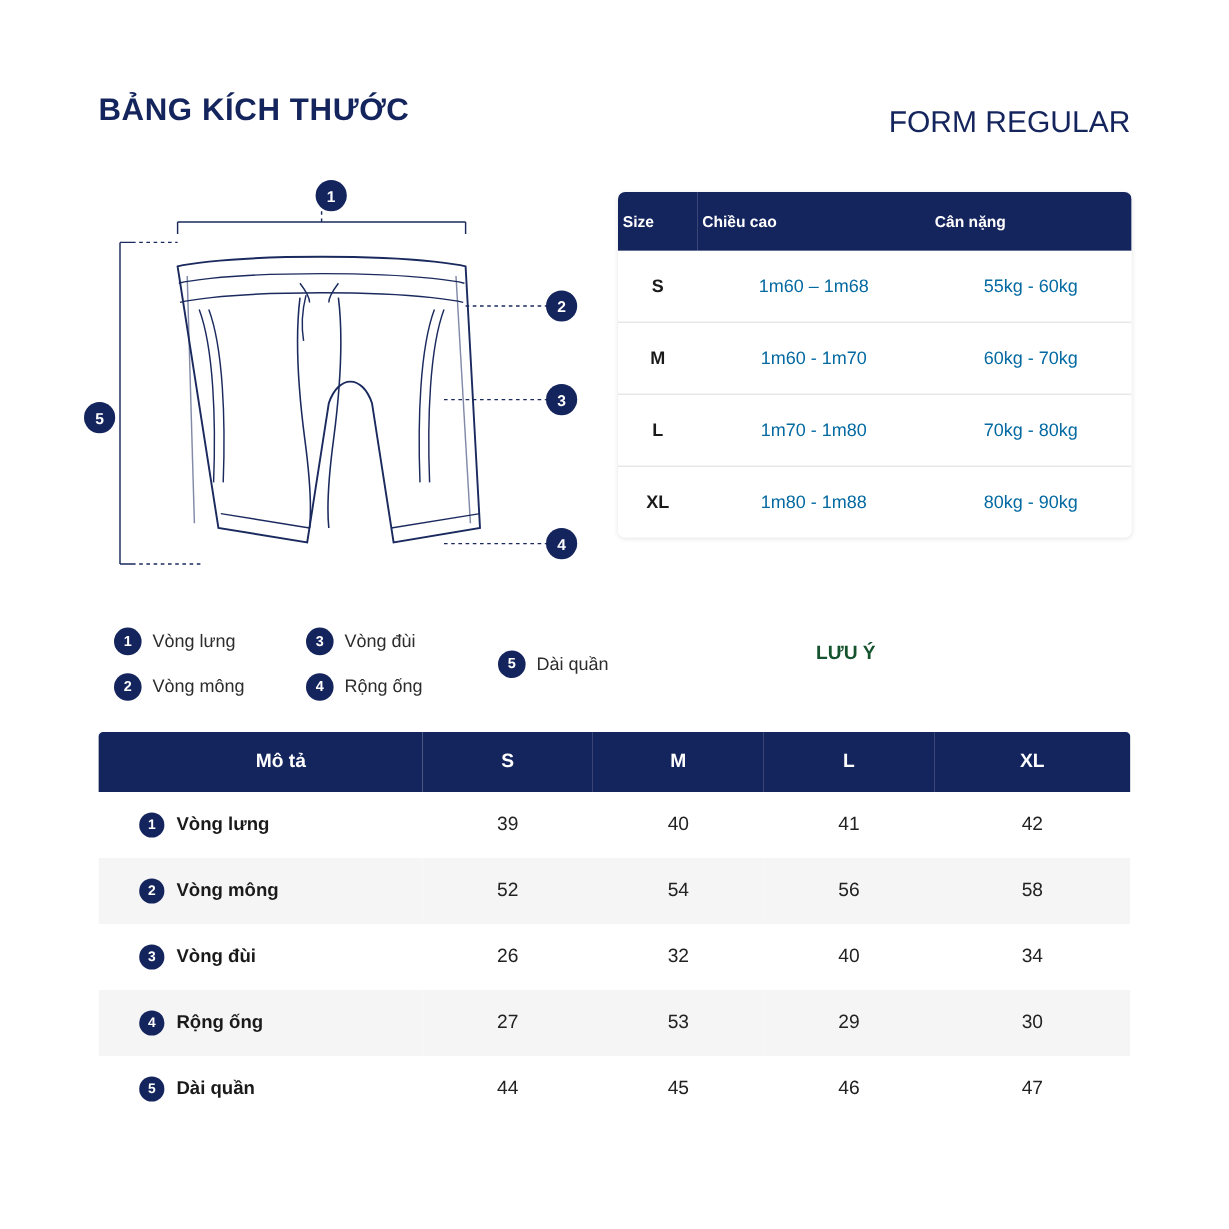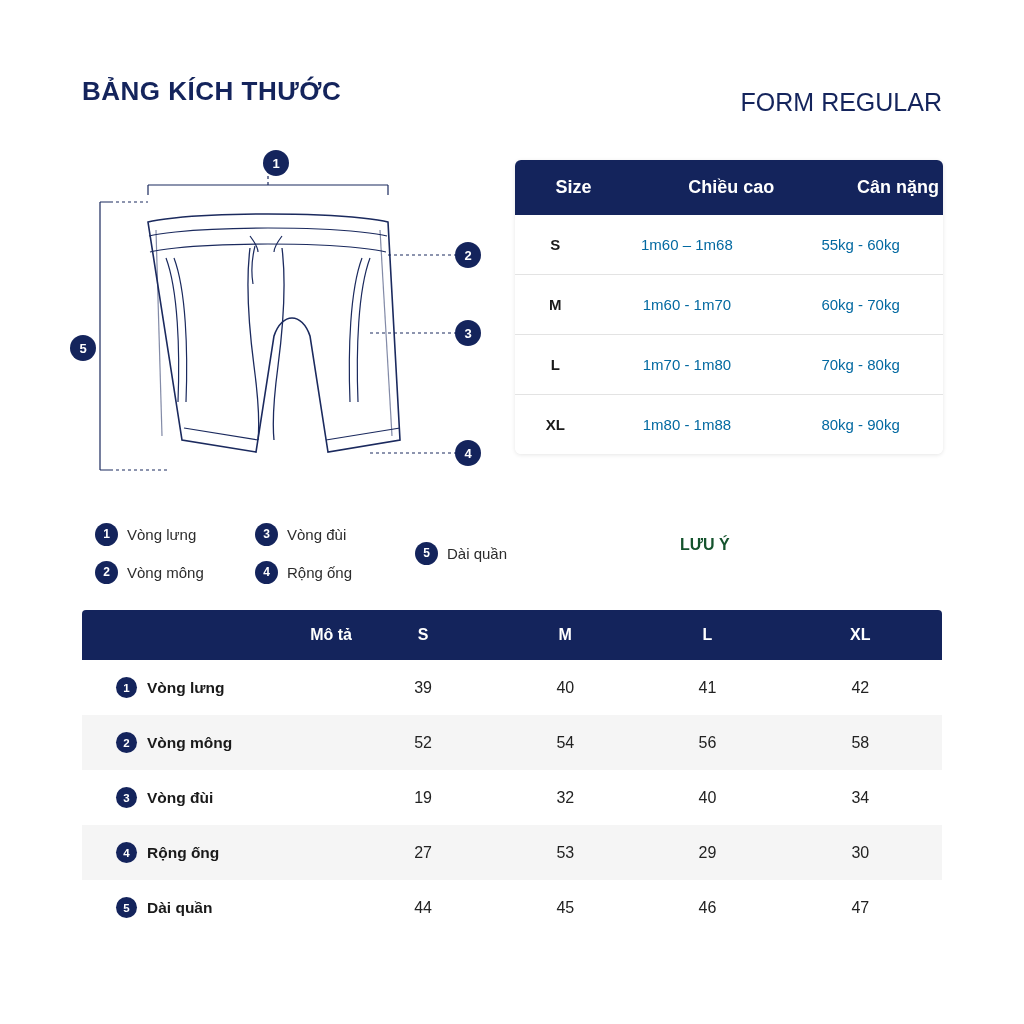--- a/index.html
+++ b/index.html
@@ -101,24 +101,24 @@
     left: 515px; top: 160px;
     width: 428px;
     border-collapse: collapse;
     border-radius: 6px;
     overflow: hidden;
     box-shadow: 0 1px 4px rgba(0,0,0,0.10);
   }
   .bmi-table thead th {
     background: #14245c;
     color: #ffffff;
-    font-size: 18px;
+    font-size: 13px;
     font-weight: bold;
     padding: 17px 4px;
-    text-align: right;
+    text-align: left;
   }
   .bmi-table tbody td {
     background: #ffffff;
     font-size: 15px;
     color: #0369a1;
     padding: 21px 4px;
     text-align: center;
     border-bottom: 1px solid #e3e3e3;
   }
   .bmi-table tbody tr:last-child td { border-bottom: none; }
@@ -157,21 +157,21 @@
     border-collapse: collapse;
   }
   .meas-table thead th {
     background: #14245c;
     color: #ffffff;
     font-size: 16px;
     font-weight: bold;
     padding: 16px 0;
   }
   .meas-table thead th.desc-col {
-    text-align: right;
+    text-align: center;
     padding-left: 34px;
     width: 270px;
   }
   .meas-table tbody td {
     font-size: 16px;
     color: #222222;
     text-align: center;
     padding: 17px 0;
   }
   .meas-table tbody tr.alt td { background: #f5f5f5; }
@@ -360,21 +360,21 @@
           <td>56</td>
           <td>58</td>
         </tr>
         <tr>
           <td class="desc-cell">
             <span class="desc-inner">
               <span class="num-s">3</span>
               <span class="txt">Vòng đùi</span>
             </span>
           </td>
-          <td>19</td>
+          <td>26</td>
           <td>32</td>
           <td>40</td>
           <td>34</td>
         </tr>
         <tr class="alt">
           <td class="desc-cell">
             <span class="desc-inner">
               <span class="num-s">4</span>
               <span class="txt">Rộng ống</span>
             </span>

